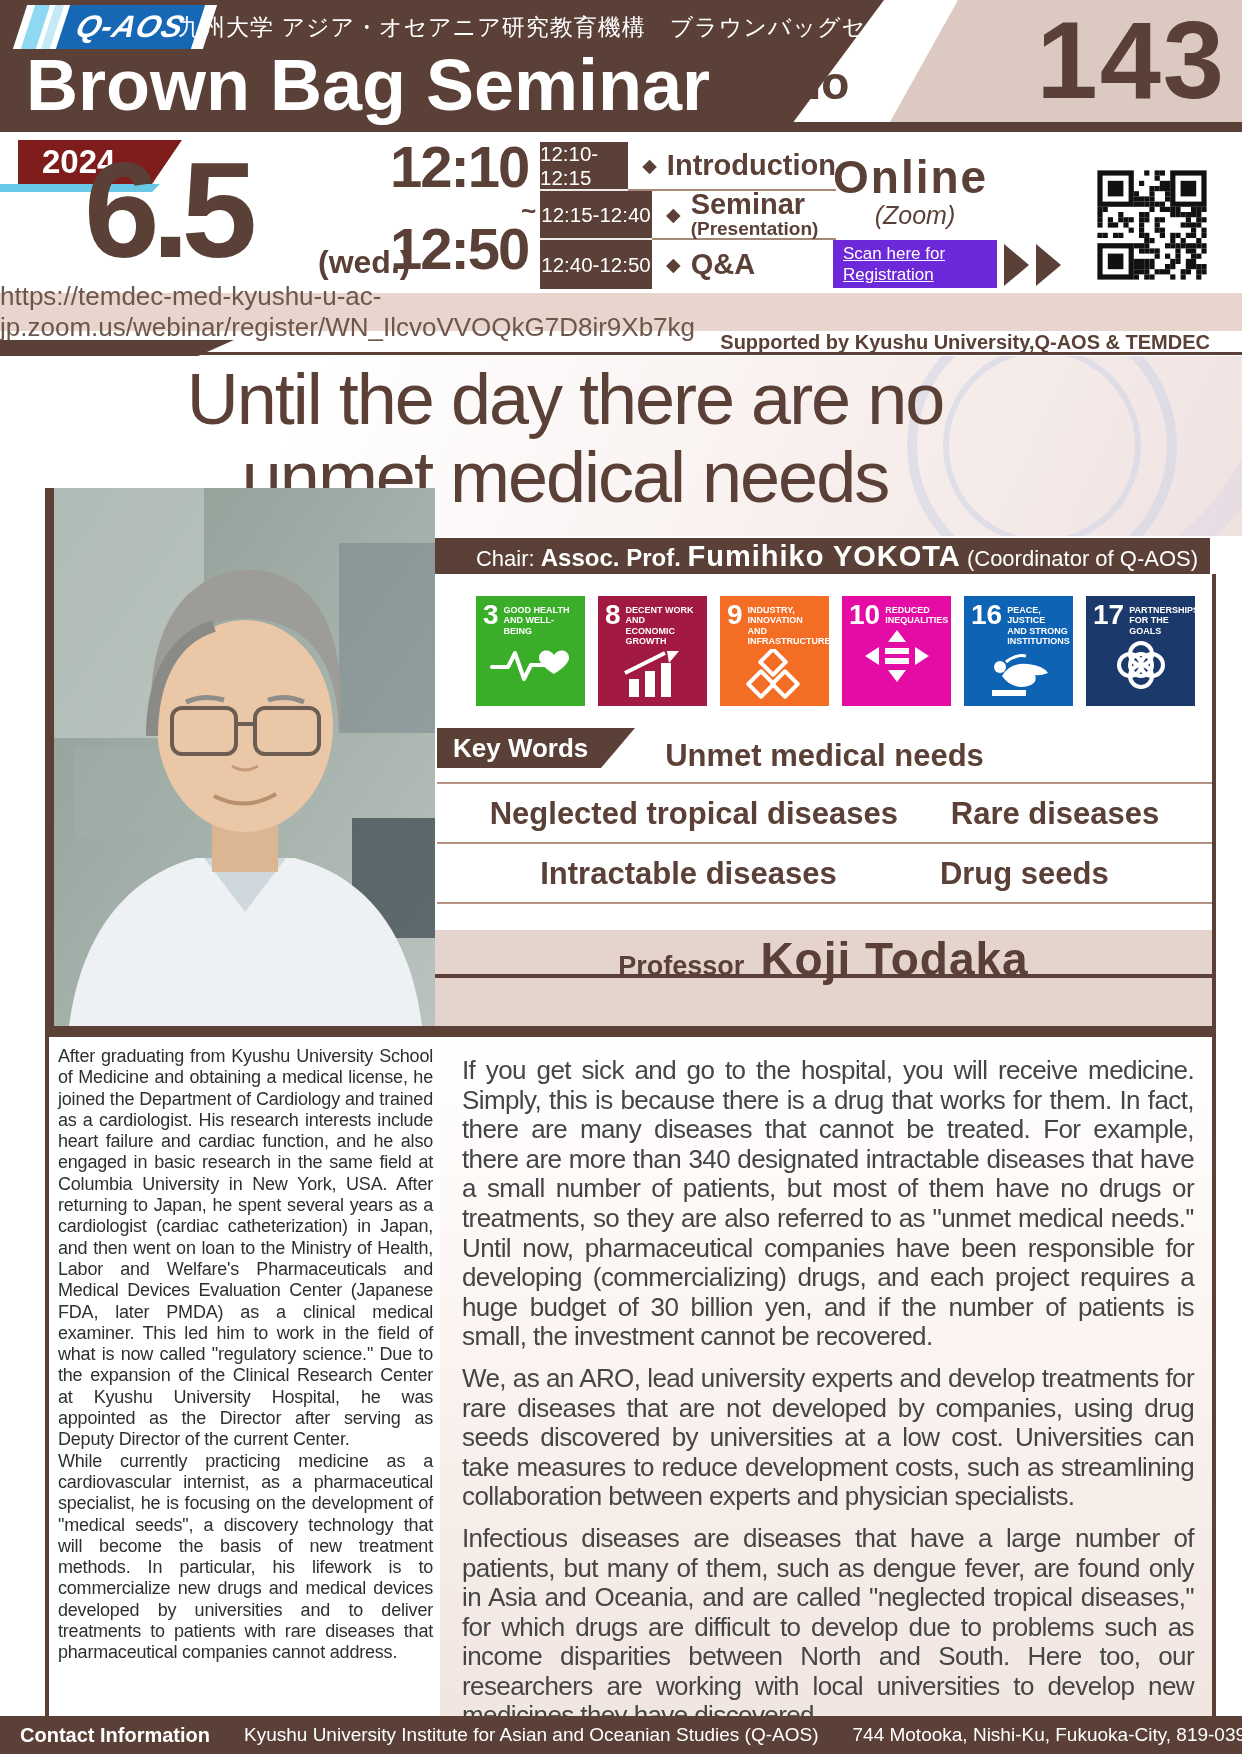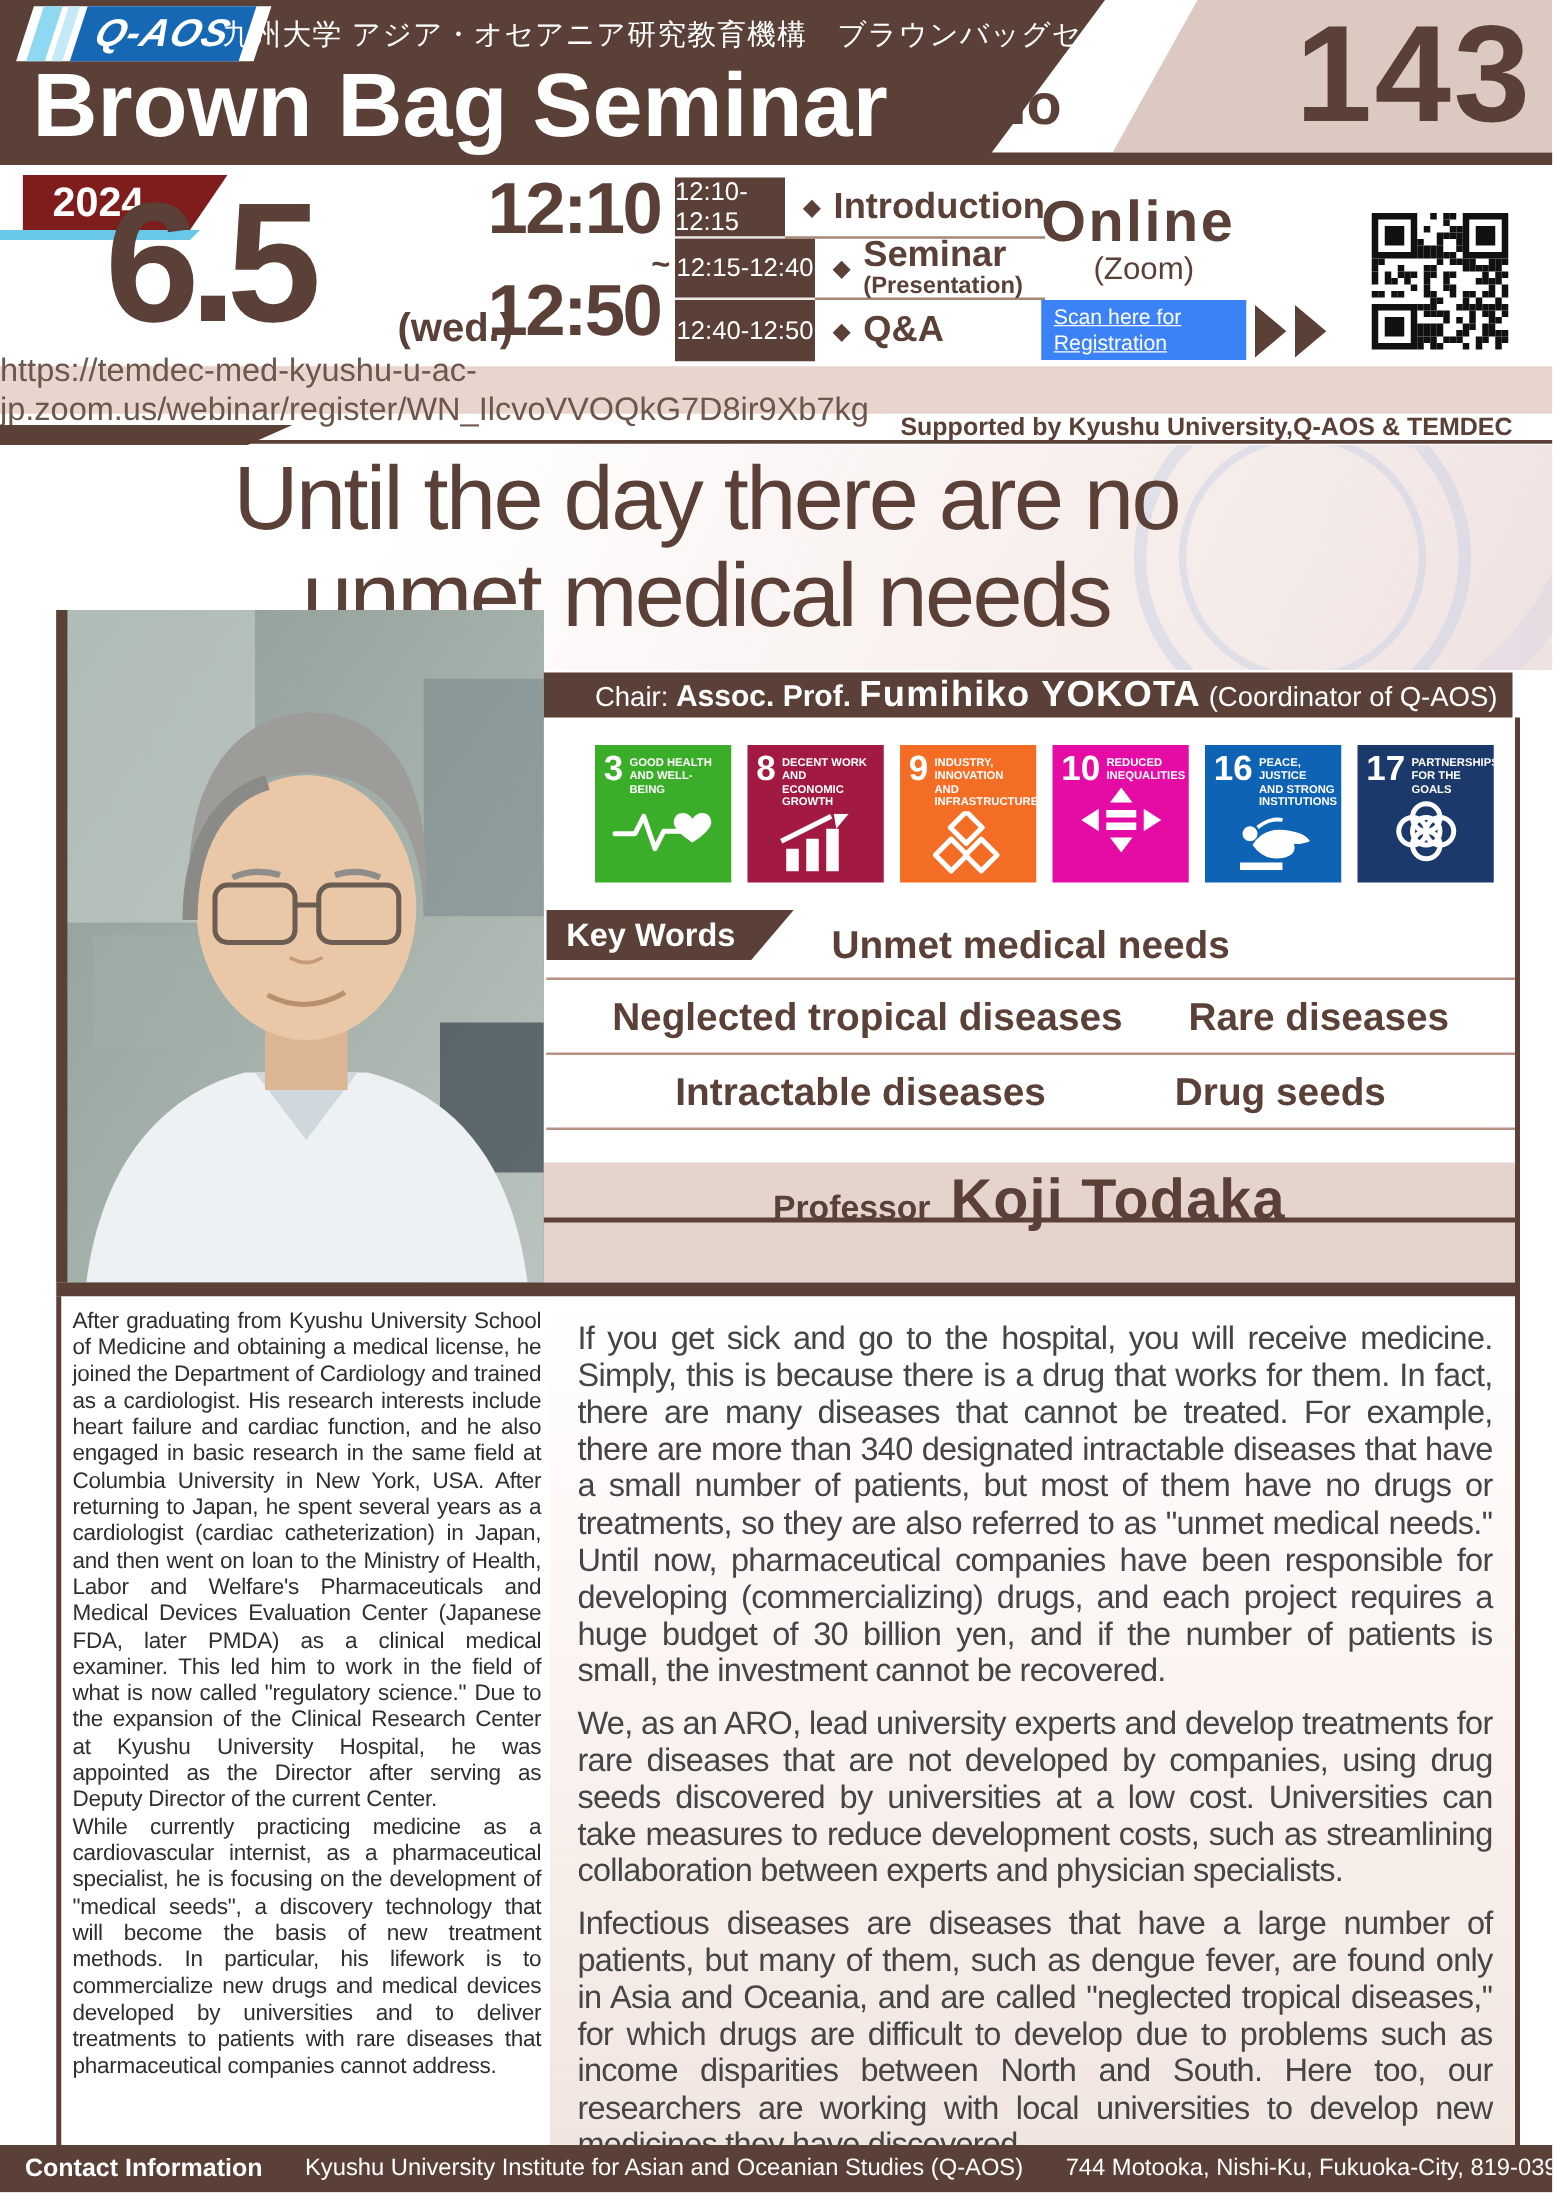--- a/index.html
+++ b/index.html
@@ -40,22 +40,22 @@
   .srow{display:flex;height:49px;}
   .stime{width:112px;background:#5A4036;color:#fff;font-size:20.5px;display:flex;
          align-items:center;justify-content:center;}
   .srow.mid .stime,.srow.top .stime{border-bottom:2px solid rgba(255,255,255,.9);}
   .slabel{flex:1;display:flex;align-items:center;padding-left:14px;gap:10px;}
   .srow.mid .slabel,.srow.top .slabel{border-bottom:2px solid #A58876;}
   .dia{font-size:19px;}
   .slbl{font-size:29px;font-weight:bold;line-height:.95;}
   .ssub{font-size:19px;font-weight:bold;line-height:1;}
   .online{left:833px;top:150px;font-size:46px;font-weight:bold;letter-spacing:2px;}
-  .zoomsub{left:833px;top:201px;width:164px;text-align:center;font-size:25px;}
-  .scanbox{left:833px;top:240px;width:164px;height:48px;background:#3b82f6;color:#fff;
+  .zoomsub{left:833px;top:201px;width:164px;text-align:center;font-size:25px;font-style:italic;}
+  .scanbox{left:833px;top:240px;width:164px;height:48px;background:#6d28d9;color:#fff;
            font-size:17px;line-height:1.25;display:flex;align-items:center;padding-left:10px;
            white-space:pre-line;text-decoration:underline;box-sizing:border-box;}
   .arr{width:0;height:0;border-top:21px solid transparent;border-bottom:21px solid transparent;
        border-left:25px solid #5A4036;}
   .arr1{left:1004px;top:244px;} .arr2{left:1036px;top:244px;}
   .qr{left:1093px;top:166px;width:118px;height:118px;background:#fff;}
 
   
   .urlbar{left:0;top:293px;width:1242px;height:38px;background:#E7D5CE;display:flex;align-items:center;
           justify-content:center;padding-right:170px;box-sizing:border-box;color:#6E564B;font-size:26px;}

